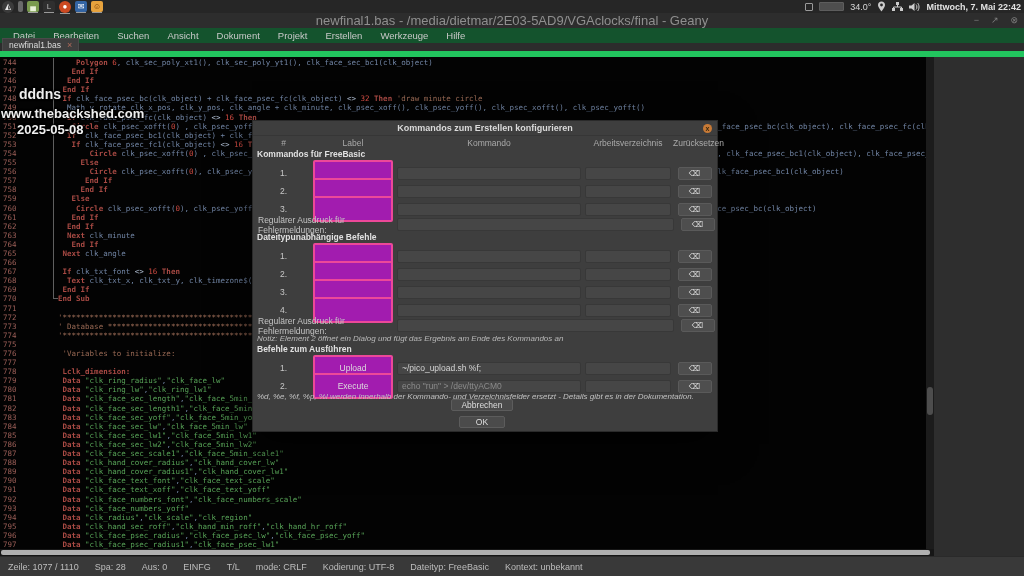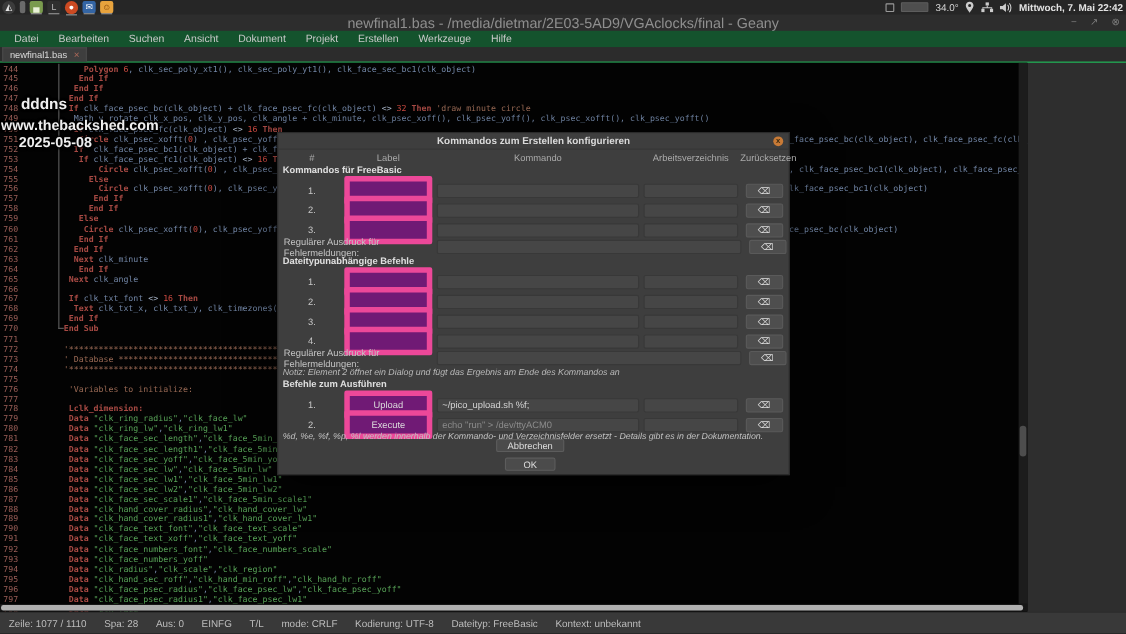--- a/index.html
+++ b/index.html
@@ -24,21 +24,21 @@
   .titlebar { position:absolute; left:0; top:13px; width:1024px; height:15px; background:#2d2d2d; display:flex; align-items:center; justify-content:center; }
   .titlebar .title { color:#8f8f8f; font-size:13px; }
   .tb-controls { position:absolute; right:6px; top:0; height:15px; display:flex; align-items:center; gap:12px; color:#7e7e7e; font-size:9px; }
   .tb-controls span { line-height:15px; }
 
   
   .menubar { position:absolute; left:0; top:28px; width:1024px; height:15px; background:#14532d; display:flex; align-items:center; padding-left:4px; }
   .menu-item { color:#c9c9c9; font-size:9.5px; padding:0 9px; line-height:15px; }
 
   
-  .tabbar { position:absolute; left:0; top:43px; width:1024px; height:14px; background:#2c2c2c; border-bottom:1px solid #22c55e; display:flex; align-items:flex-end; }
+  .tabbar { position:absolute; left:0; top:43px; width:1024px; height:14px; background:#2c2c2c; border-bottom:6px solid #22c55e; display:flex; align-items:flex-end; }
   .tab { margin-left:2px; height:13px; background:#3e3e3e; border:1px solid #4a4a4a; border-bottom:none; display:flex; align-items:center; padding:0 6px; gap:6px; }
   .tab .t-label { color:#dcdcdc; font-size:8.5px; }
   .tab .t-close { color:#b06a5a; font-size:9px; line-height:9px; }
 
   
   .editor { position:absolute; left:0; top:57px; width:934px; height:499px; background:#030303; overflow:hidden; z-index:1; }
   .code-lines { position:absolute; left:0; top:1px; font-family:"DejaVu Sans Mono", monospace; font-size:7.5px; line-height:9.1px; }
   .code-line { display:flex; height:9.1px; white-space:pre; }
   .ln { flex:0 0 50px; padding-left:3px; color:#9c5f58; }
   .ct { padding-left:8px; white-space:pre; }
@@ -67,21 +67,21 @@
             border:1px solid #2a2a2a; box-shadow:0 12px 34px rgba(0,0,0,.66); z-index:40; font-size:8.5px; color:#cfcfcf; }
   .dlg-title { position:relative; height:15px; line-height:15px; text-align:center; font-weight:bold; color:#dadada; font-size:9px; border-bottom:1px solid #363636; }
   .dlg-close { position:absolute; right:5px; top:3px; width:9px; height:9px; border-radius:50%; background:#c87a36; color:#3a2a10; font-size:7px; line-height:9px; text-align:center; font-weight:bold; }
   .drow, .dhead { display:grid; grid-template-columns:55px 84px 188px 90px 43px; align-items:center; padding:0 3px; }
   .dhead { height:13px; color:#aaaaaa; }
   .dhead span { text-align:center; font-size:8.5px; }
   .drow { height:18px; }
   .dnum { text-align:center; color:#c8c8c8; }
   .entry { height:13px; background:#464646; border:1px solid #383838; border-radius:2px; margin:4px 2px; display:flex; align-items:center; padding:0 4px; color:#d4d4d4; overflow:hidden; white-space:nowrap; }
   .entry.dim { color:#8b8b8b; }
-  .lbtn { height:26px; background:#701a75; border:5px solid #ec4899; border-radius:2px; margin:0 2px; display:flex; align-items:center; justify-content:center; color:#dcdcdc; }
+  .lbtn { height:26px; background:#a21caf; border:2px solid #ec4899; border-radius:2px; margin:0 2px; display:flex; align-items:center; justify-content:center; color:#dcdcdc; }
   .reset { width:34px; height:13px; margin:0 auto; background:#4e4e4e; border:1px solid #5a5a5a; border-radius:2px; color:#dedede; font-size:8px; display:flex; align-items:center; justify-content:center; }
   .sec { height:11px; line-height:11px; font-weight:bold; color:#e0e0e0; padding-left:4px; font-size:8.5px; }
   .rxrow { display:grid; grid-template-columns:139px 281px 43px; align-items:center; height:18px; padding:0 3px; }
   .rxlabel { padding-left:2px; color:#c4c4c4; }
   .dnote { height:11px; line-height:11px; font-style:italic; color:#b9b9b9; padding-left:4px; font-size:8px; }
   .dnote2 { height:12px; line-height:12px; font-style:italic; color:#c0c0c0; padding-left:4px; font-size:8px; }
   .dlg-buttons { height:25px; display:flex; align-items:center; justify-content:flex-end; gap:5px; padding-right:6px;flex-direction:column; }
   .dbtn { height:17px; background:#4b4b4b; border:1px solid #5c5c5c; border-radius:2px; color:#dedede; font-size:8.5px; display:flex; align-items:center; justify-content:center; }
   .dbtn.cancel { width:62px; } .dbtn.ok { width:46px; }
 

